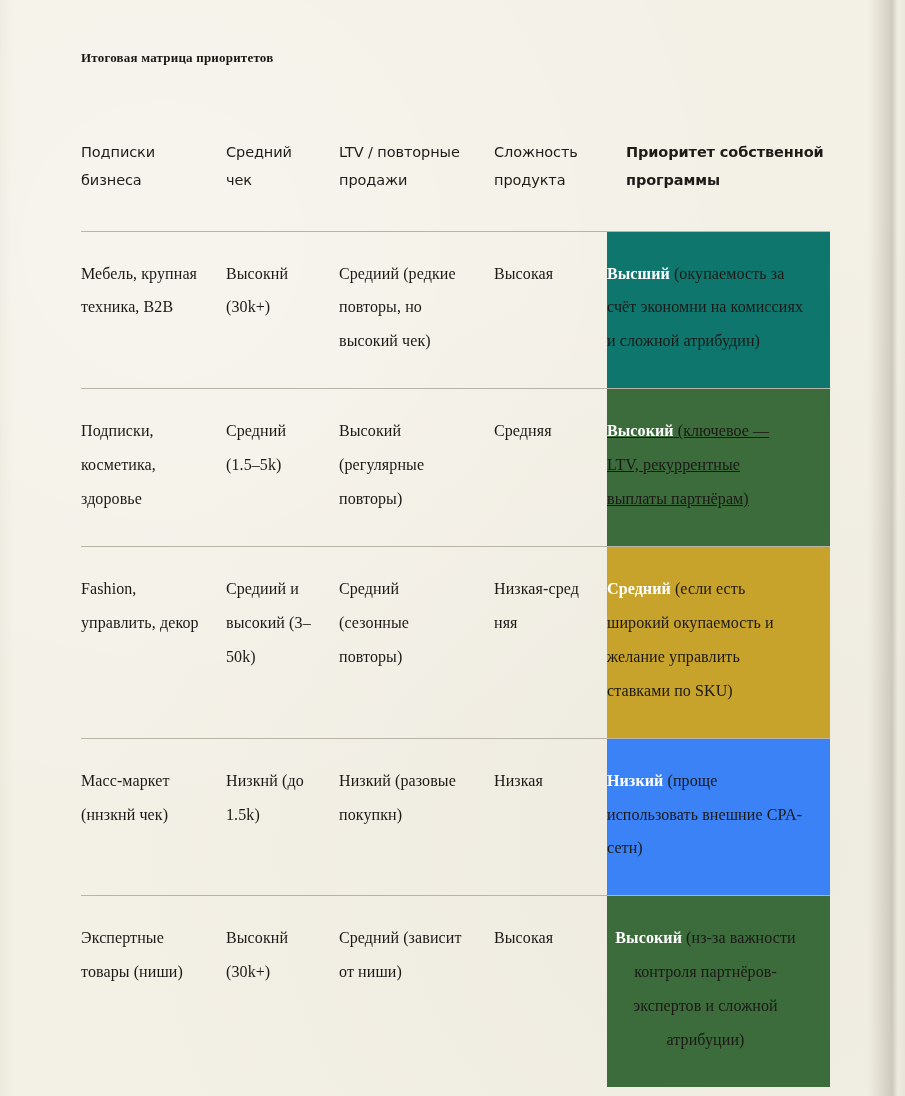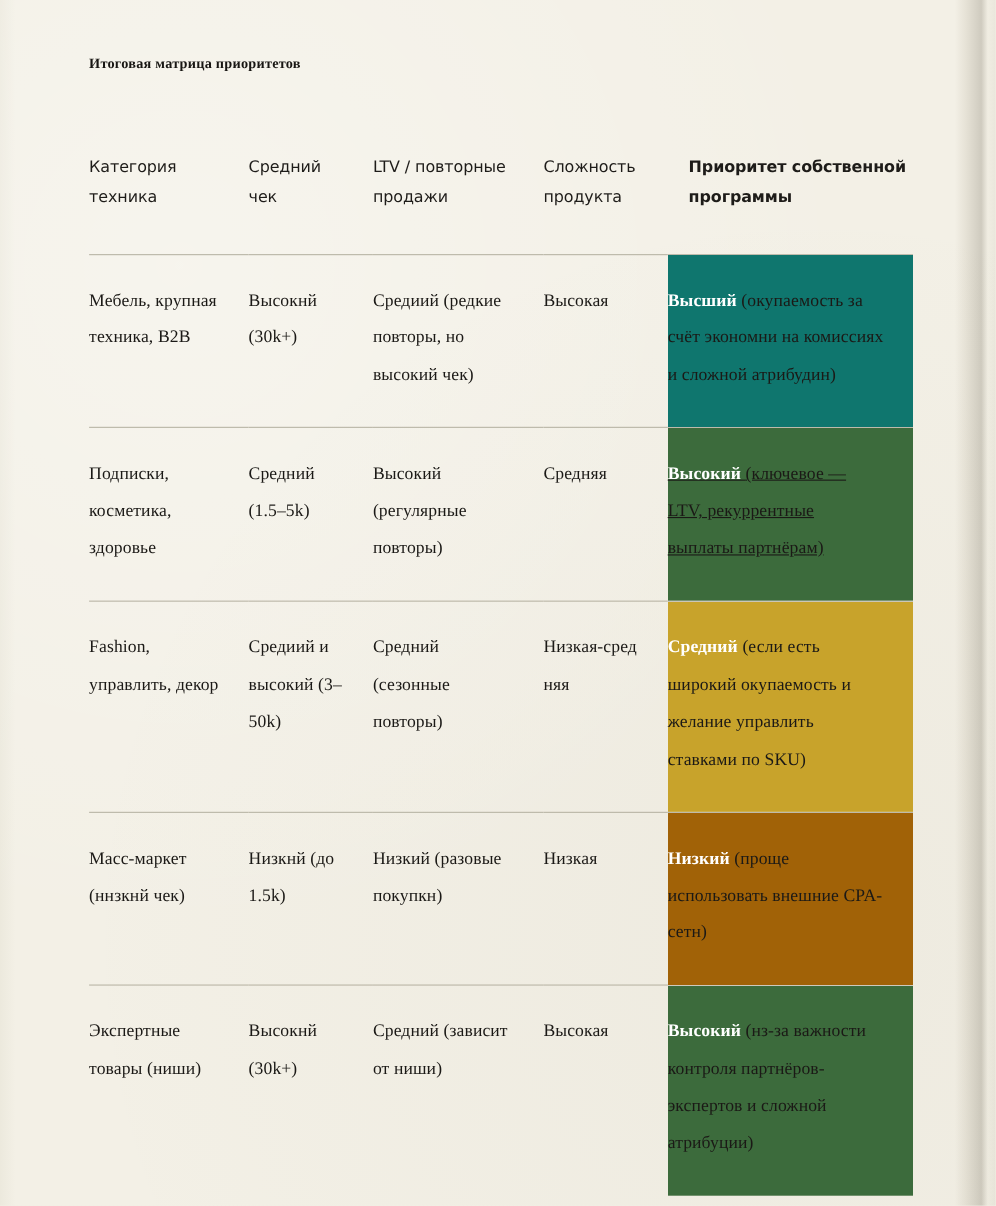--- a/index.html
+++ b/index.html
@@ -133,21 +133,21 @@
 <table class="matrix">
   <colgroup>
     <col class="c0">
       <col class="c1">
       <col class="c2">
       <col class="c3">
       <col class="c4">
   </colgroup>
   <thead>
     <tr>
-      <th>Категория техника</th>
+      <th>Подписки бизнеса</th>
       <th>Средний чек</th>
       <th>LTV / повторные продажи</th>
       <th>Сложность продукта</th>
       <th class="priority-head">Приоритет собственной программы</th>
     </tr>
   </thead>
   <tbody>
 
     <tr>
       <td>Мебель, крупная техника, B2B</td>
@@ -180,31 +180,31 @@
         <b>Средний</b>
         <span>(если есть широкий окупаемость и желание управлить ставками по SKU)</span>
       </td>
     </tr>
 
     <tr>
       <td>Масс-маркет (ннзкнй чек)</td>
       <td>Низкнй (до 1.5k)</td>
       <td>Низкий (разовые покупкн)</td>
       <td>Низкая</td>
-      <td class="priority lvl-low" style="background: #a16207;">
+      <td class="priority lvl-low" style="background: #3b82f6;">
         <b>Низкий</b>
         <span>(проще использовать внешние CPA-сетн)</span>
       </td>
     </tr>
 
     <tr>
       <td>Экспертные товары (ниши)</td>
       <td>Высокнй (30k+)</td>
       <td>Средний (зависит от ниши)</td>
       <td>Высокая</td>
-      <td class="priority lvl-high-2" style="background: rgb(60, 107, 60);">
+      <td class="priority lvl-high-2" style="background: rgb(60, 107, 60); text-align: center;">
         <b>Высокий</b>
         <span>(нз-за важности контроля партнёров-экспертов и сложной атрибуции)</span>
       </td>
     </tr>
 
   </tbody>
 </table>
 
 </body></html>

